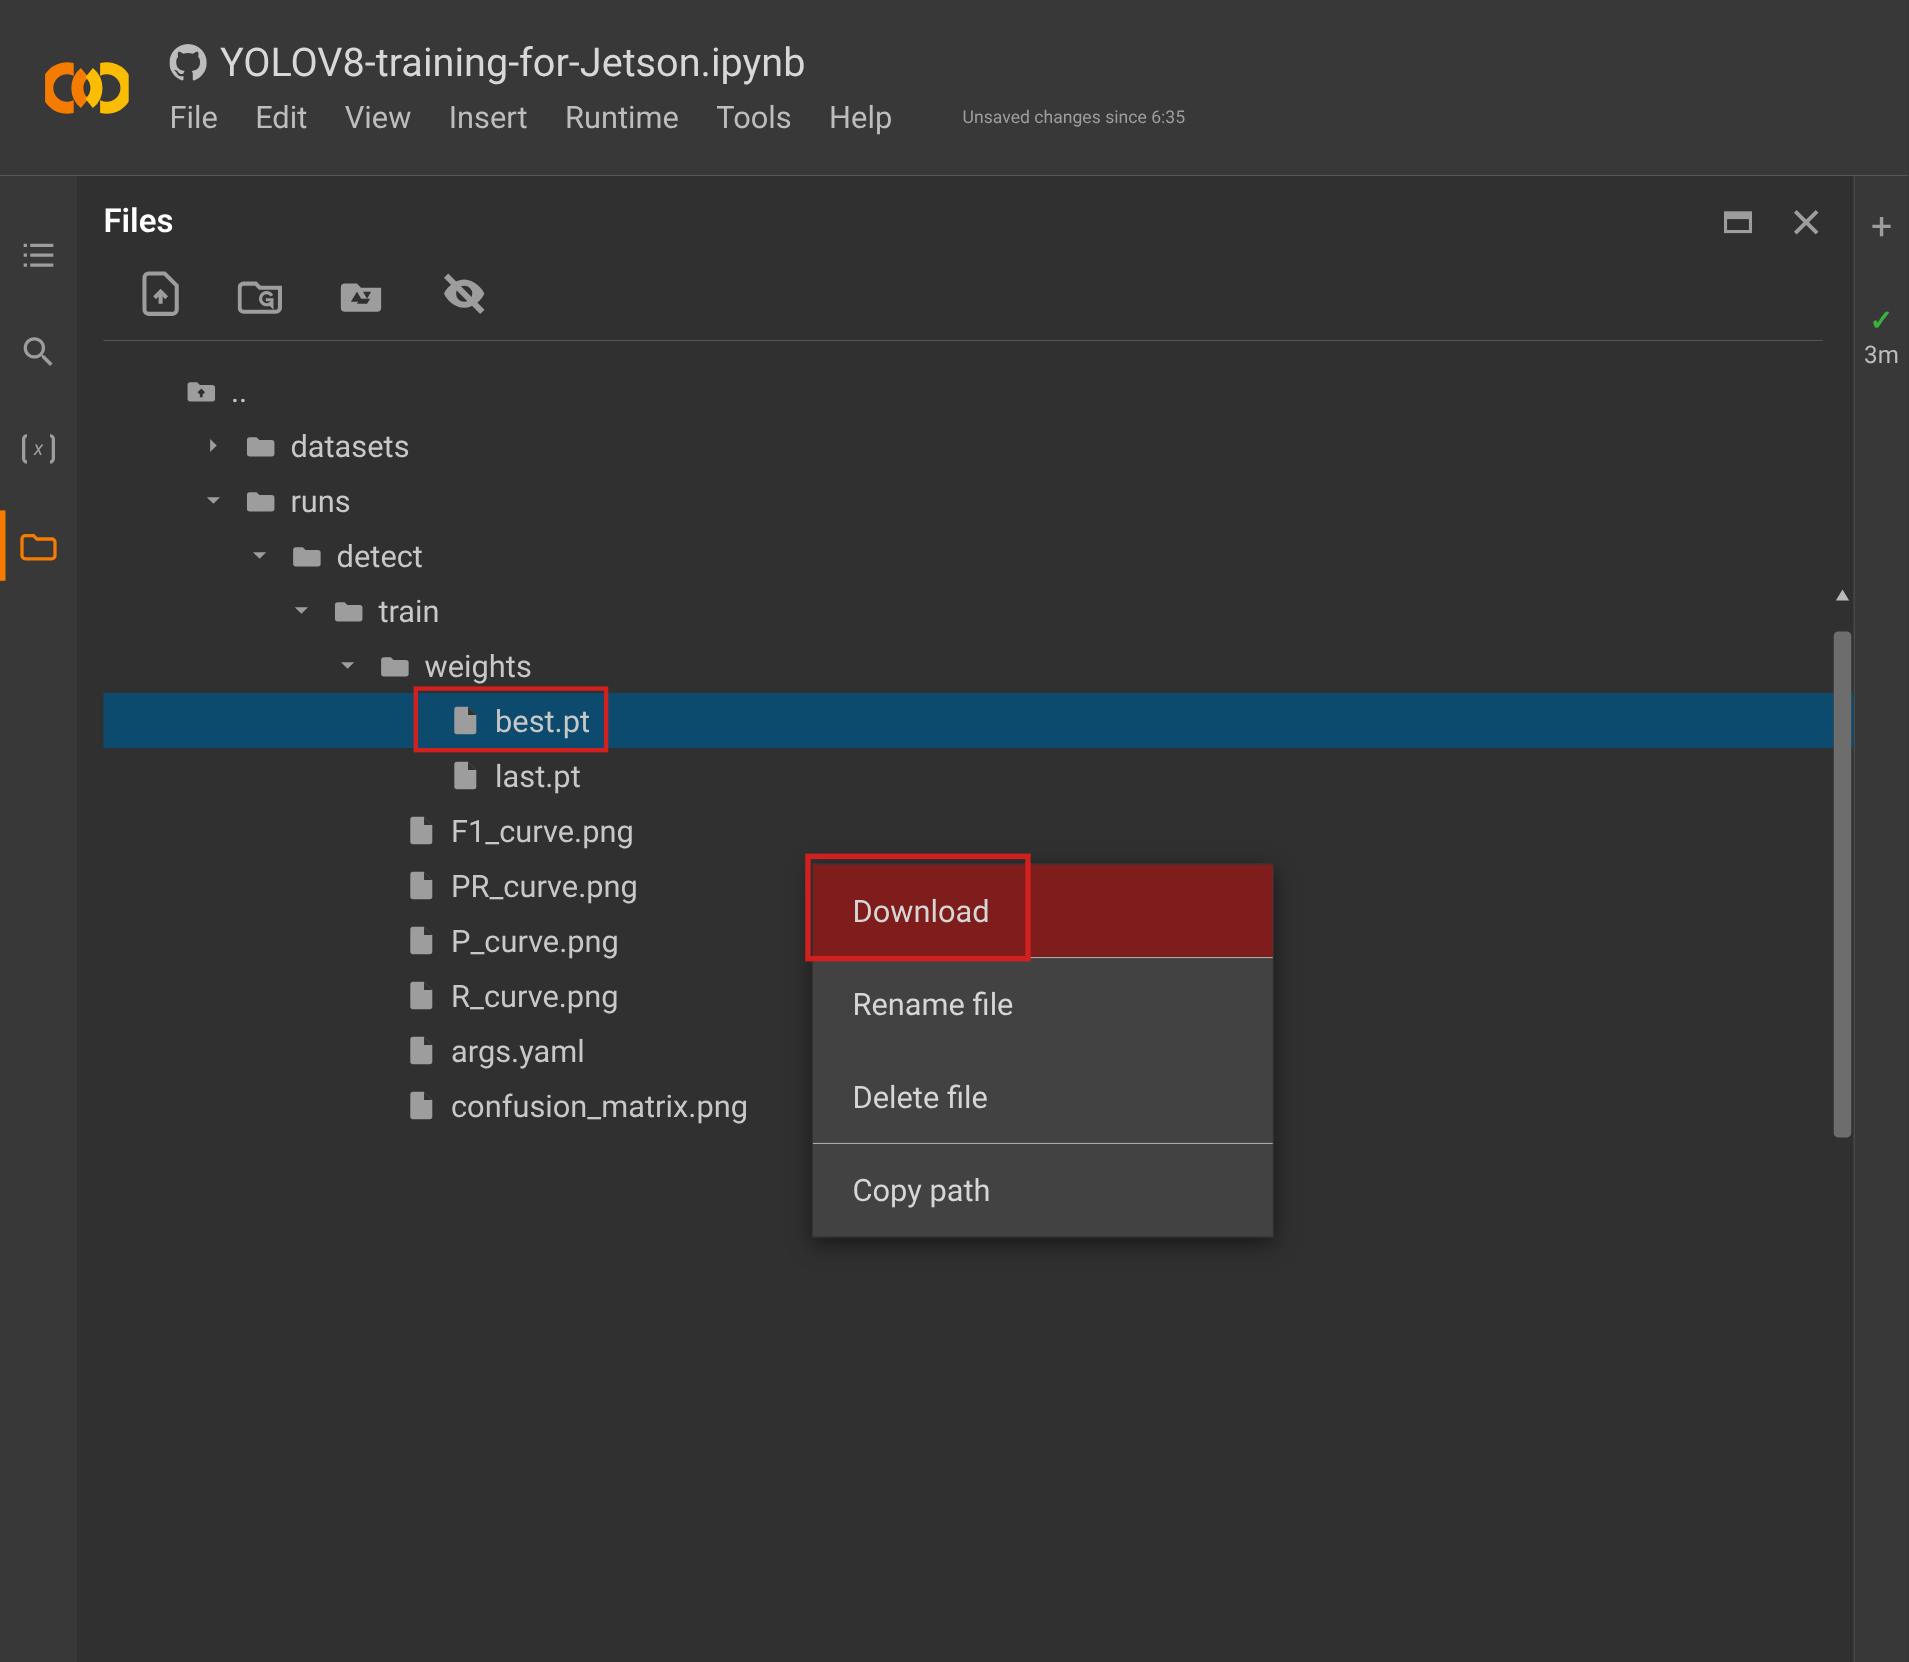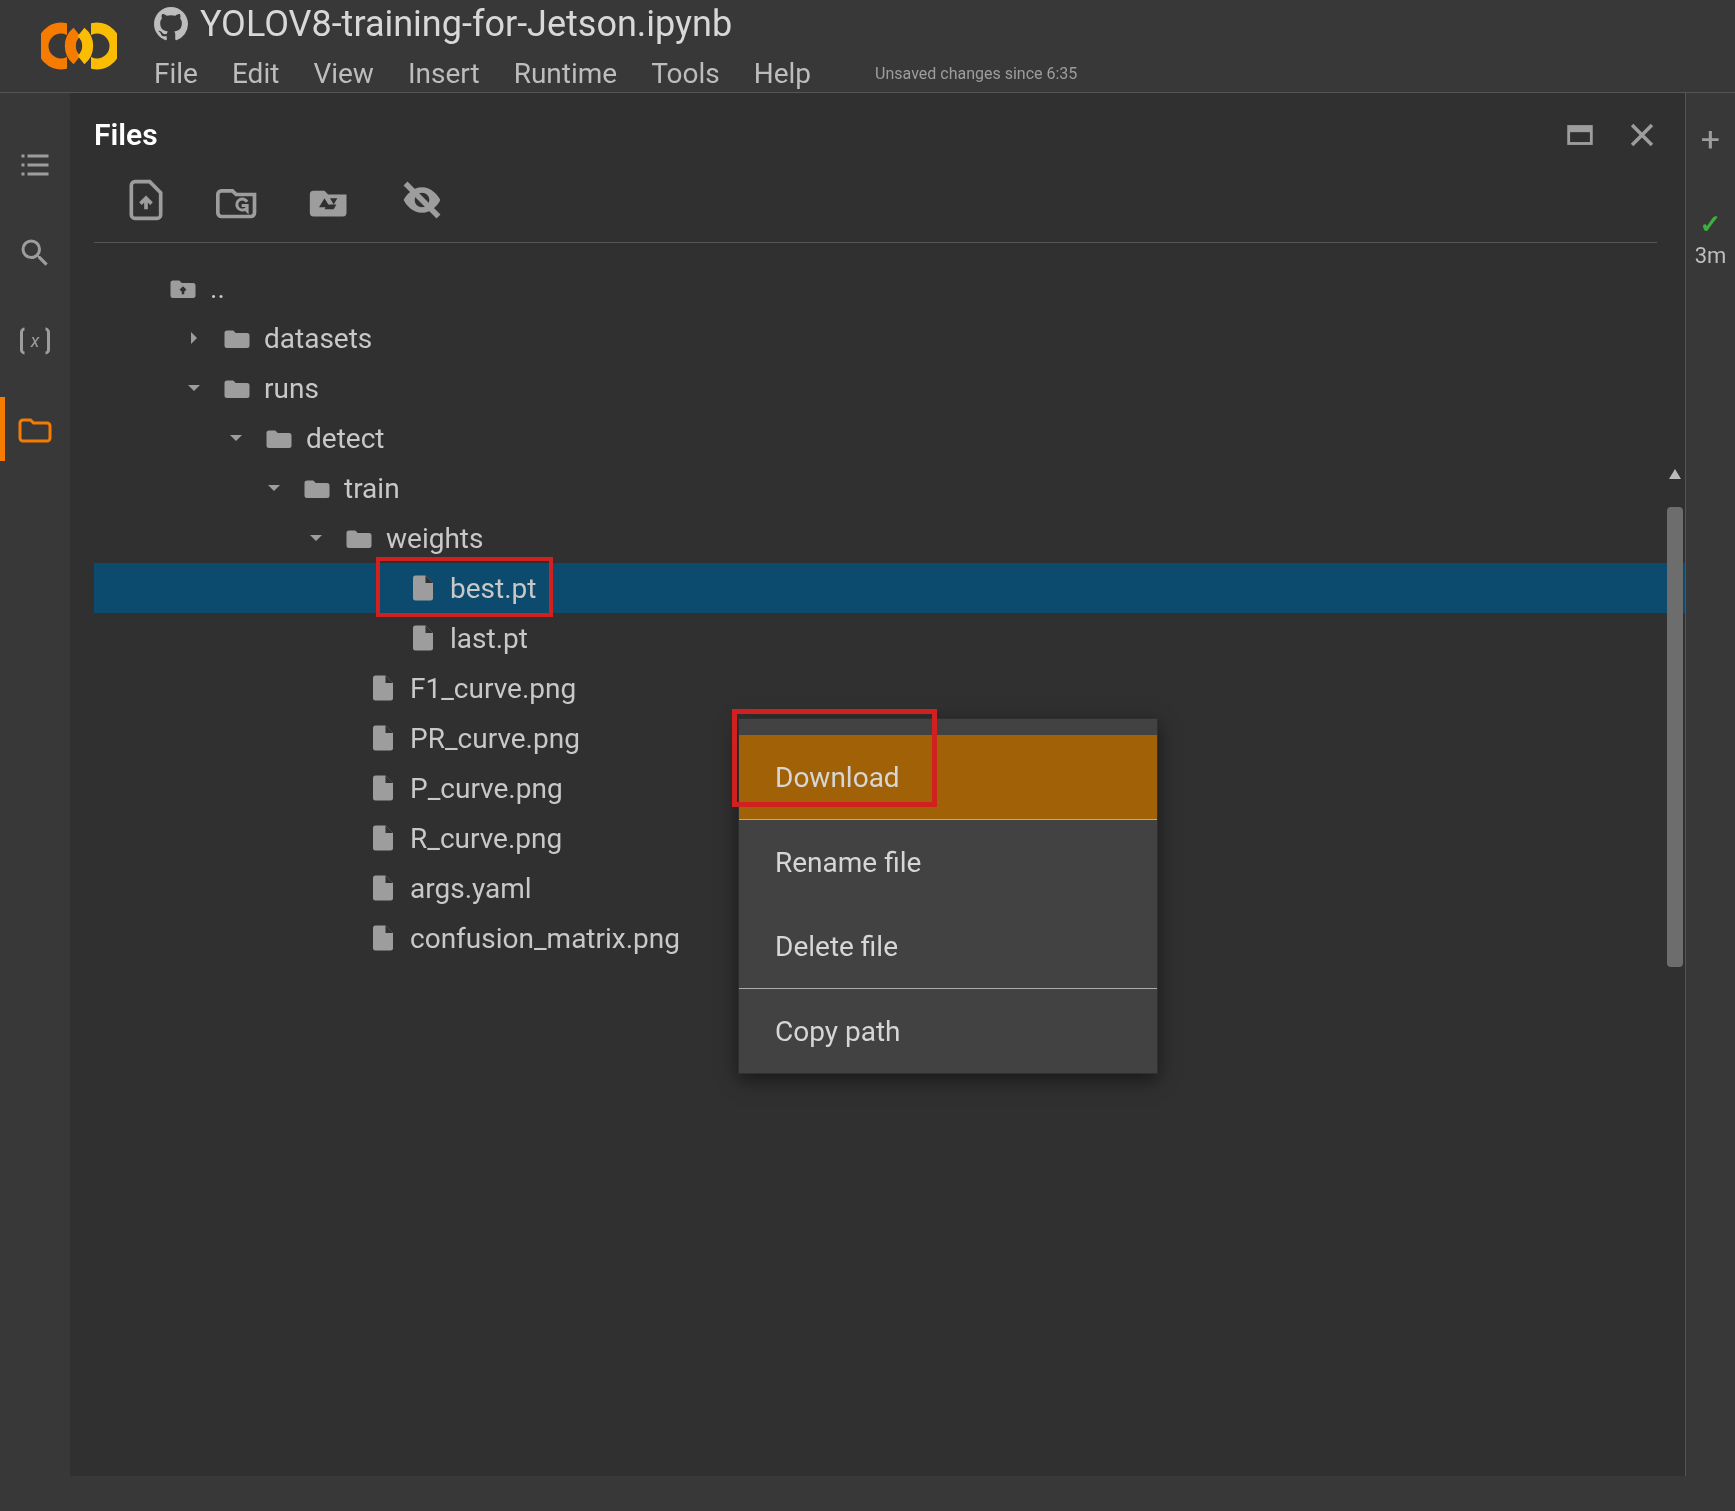--- a/index.html
+++ b/index.html
@@ -1,19 +1,19 @@
 <!DOCTYPE html>
 <html><head>
 <meta charset="utf-8">
 <style>
   * { box-sizing: border-box; margin: 0; padding: 0; font-family: "Segoe UI", Roboto, Arial, sans-serif; }
   body { background: #383838; color: #c8c8c8; width: 1735px; height: 1511px; overflow: hidden; }
 
   
-  .topbar { background: #383838; height: 93px; display: flex; align-items: center; padding: 12px 24px; border-bottom: 1px solid #555; }
+  .topbar { background: #383838; height: 160px; display: flex; align-items: center; padding: 12px 24px; border-bottom: 1px solid #555; }
   .logo-area { width: 110px; display:flex; align-items:center; justify-content:center; }
   .logo { width: 76px; height: 50px; }
   .title-area { flex: 1; display: flex; flex-direction: column; gap: 6px; padding-left: 20px; }
   .title-row { display: flex; align-items: center; gap: 12px; }
   .gh-icon { width: 34px; height: 34px; fill: #bdbdbd; }
   .nb-title { font-size: 36px; font-weight: 400; color: #d8d8d8; }
   .menu-row { display: flex; align-items: center; gap: 34px; padding-top: 6px; }
   .menu-item { font-size: 28px; color: #bdbdbd; cursor: pointer; }
   .status-text { font-size: 16px; color: #9d9d9d; margin-left: 30px; }
 
@@ -47,21 +47,21 @@
   .indent-1 { padding-left: 88px; }
   .indent-2 { padding-left: 130px; }
   .indent-3 { padding-left: 168px; }
   .indent-4 { padding-left: 210px; }
   .indent-4b{ padding-left: 258px; }
   .indent-5 { padding-left: 298px; }
 
   
   .ctx-menu { position:absolute; left: 668px; top: 625px; width: 420px; background:#424242; border:1px solid #303030; box-shadow:0 6px 18px rgba(0,0,0,0.5); z-index:20; }
   .ctx-item { height: 84px; display:flex; align-items:center; padding-left: 36px; font-size: 28px; color:#d6d6d6; cursor:pointer; }
-  .ctx-item.h { background:#a16207;margin-top:16px; }
+  .ctx-item.h { background:#7f1d1d; }
   .ctx-sep { height:1px; background:#aaa; margin: 0; }
   .ctx-red-overlay { position:absolute; left: 662px; top: 616px; width: 205px; height: 98px; border:5px solid #d02020; z-index:25; pointer-events:none; }
 
   
   .right-strip { width: 50px; background:#383838; border-left:1px solid #555; display:flex; flex-direction:column; align-items:center; padding-top: 26px; gap: 50px; }
   .right-strip .plus { font-size:34px; color:#9d9d9d; cursor:pointer; }
   .right-strip .status { display:flex; flex-direction:column; align-items:center; gap:4px; }
   .right-strip .check { color:#3cb03c; font-size:26px; font-weight:bold; }
   .right-strip .runtime { font-size:22px; color:#bdbdbd; }
 

